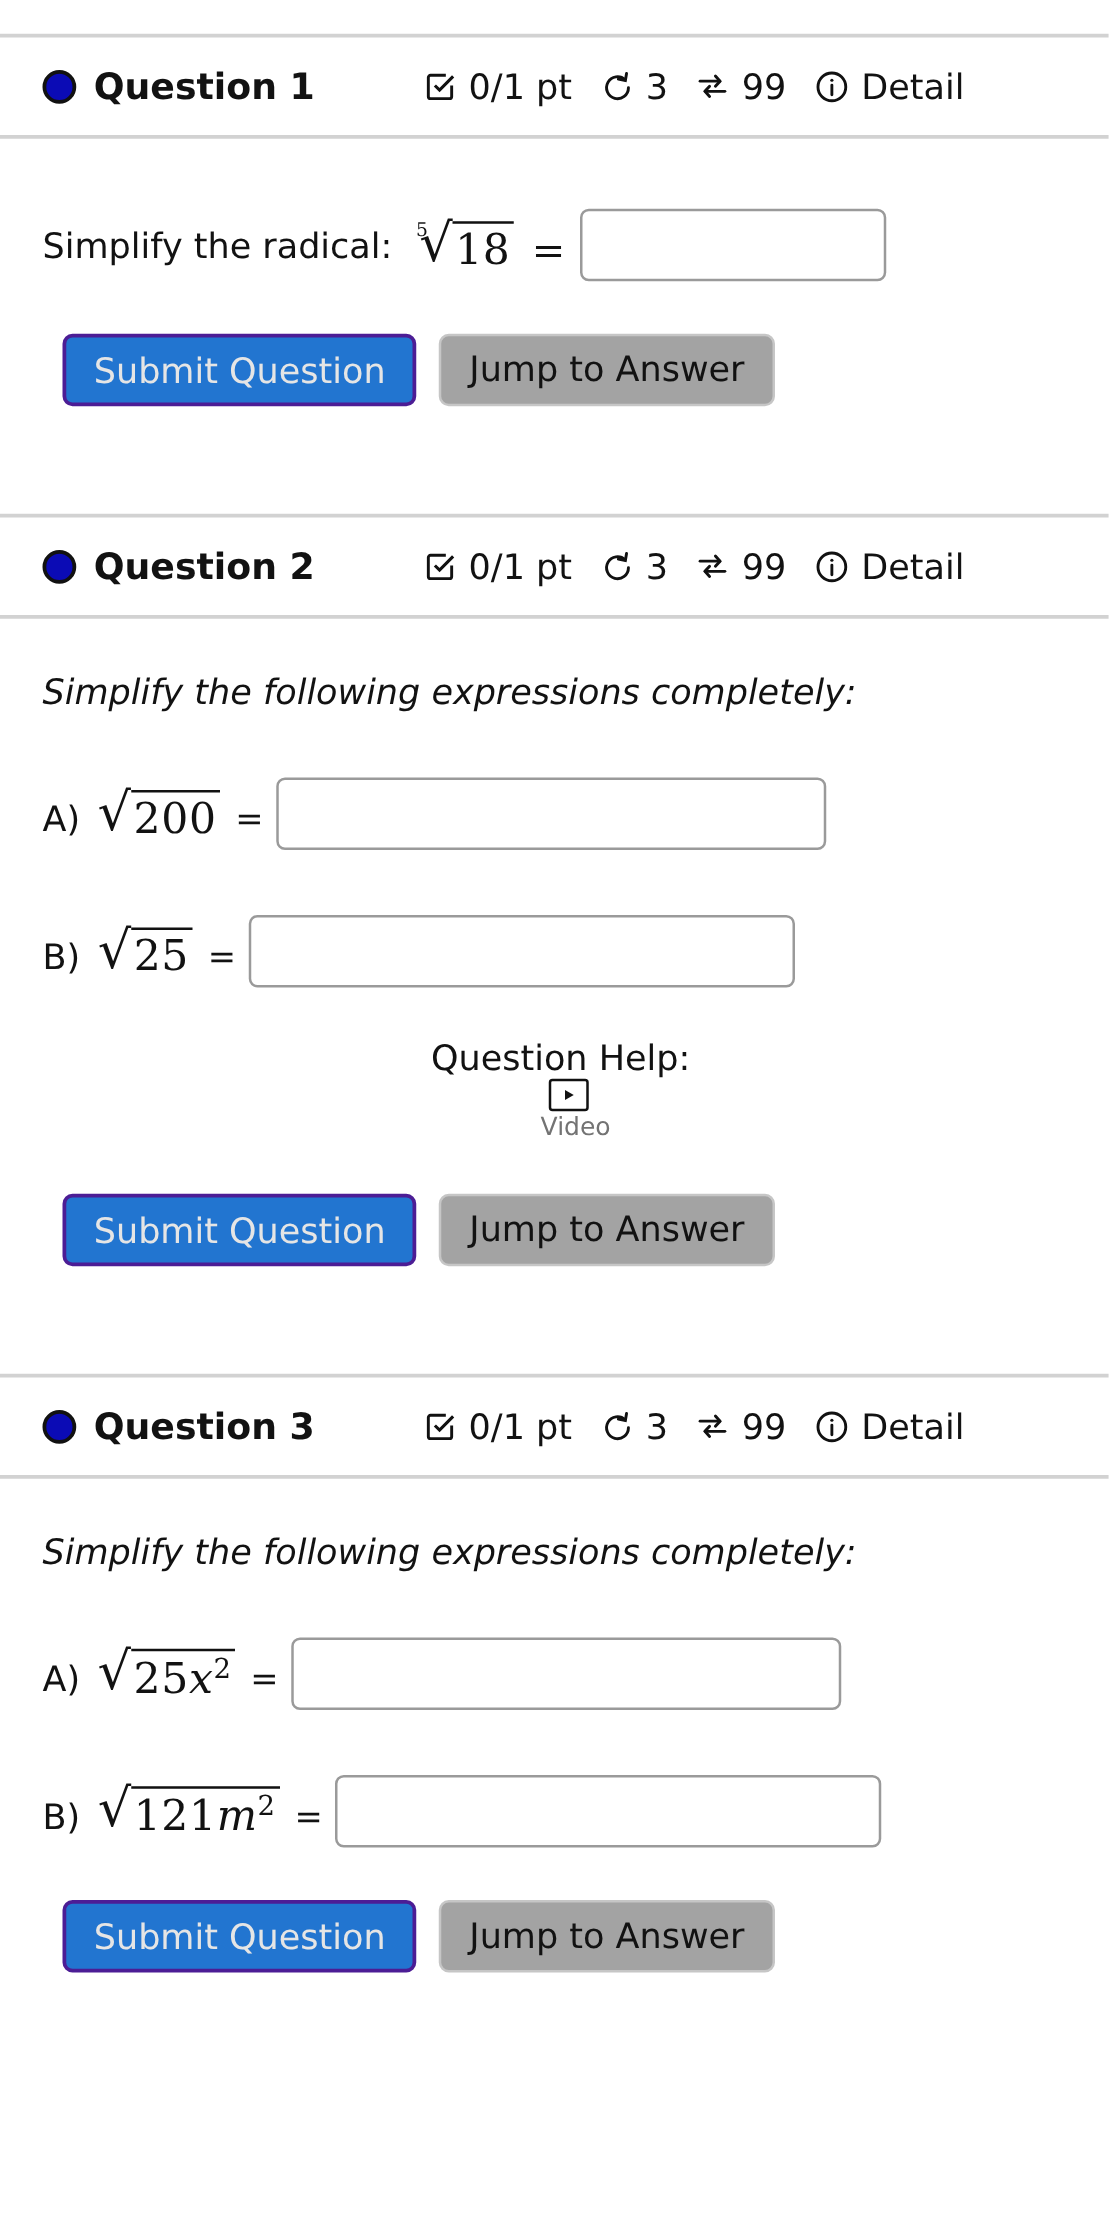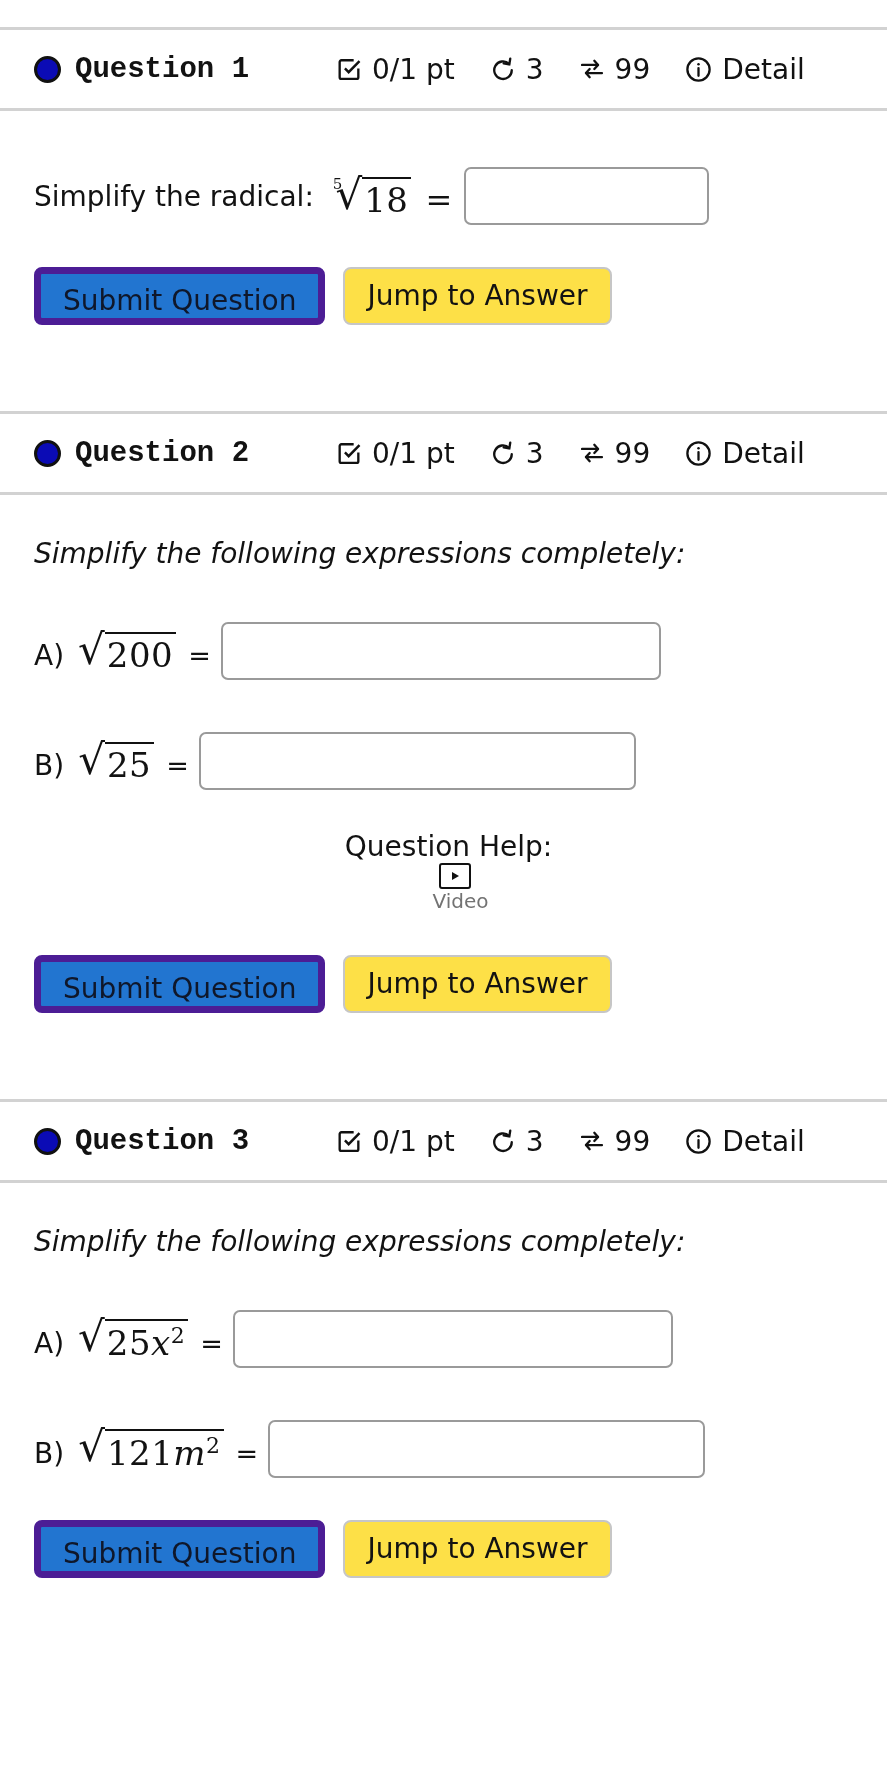--- a/index.html
+++ b/index.html
@@ -48,29 +48,27 @@
     background: #0b0bb5;
     border: 3px solid #111111;
     flex: 0 0 auto;
     margin-right: 14px;
   }
   .q-title {
     font-size: 29px;
     font-weight: bold;
     letter-spacing: 0px;
     flex: 0 0 auto;
-    font-family: Liberation Mono, monospace;
   }
   .q-meta {
     display: flex;
     align-items: flex-end;
     margin-left: 86px;
     flex: 0 0 auto;
     font-size: 28px;
-    gap: 12px;
   }
   .meta-item {
     display: flex;
     align-items: center;
     margin-right: 22px;
   }
   .meta-item:last-child { margin-right: 0; }
   .meta-icon {
     display: inline-flex;
     align-items: center;
@@ -208,26 +206,27 @@
     font-size: 28px;
     border-radius: 8px;
     padding: 0 22px;
     height: 58px;
     line-height: 54px;
     cursor: pointer;
     white-space: nowrap;
   }
   .btn-primary {
     background: #2275d0;
-    color: #0f172a;
-    border: 7px solid #4c1d95;
+    color: #e5e5e5;
+    border: 3px solid #4c1d95;
     margin-right: 18px;
+    margin-left: 16px;
   }
   .btn-secondary {
-    background: #fde047;
+    background: #a3a3a3;
     color: #121212;
     border: 2px solid #c6c6c6;
   }
   .spacer-md { height: 56px; }
   .spacer-lg { height: 70px; }
   .row-gap { height: 52px; }
 </style>
 </head>
 <body>
 

